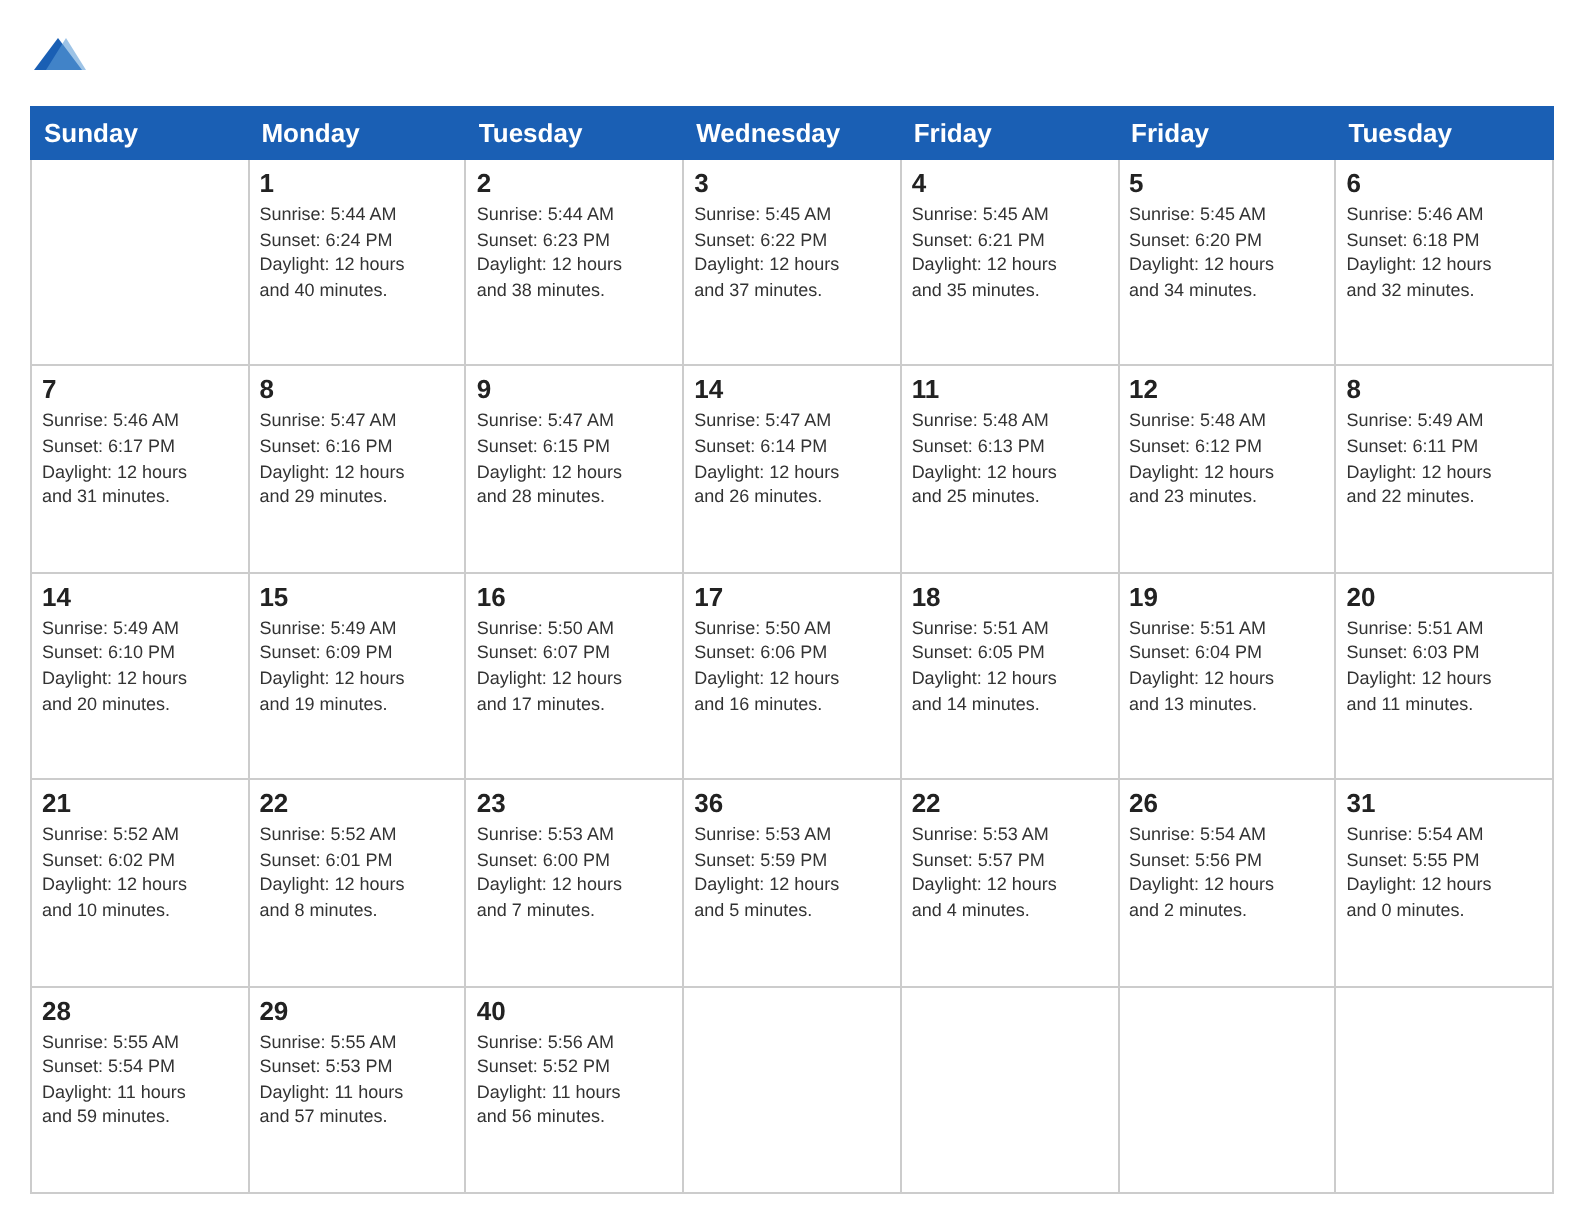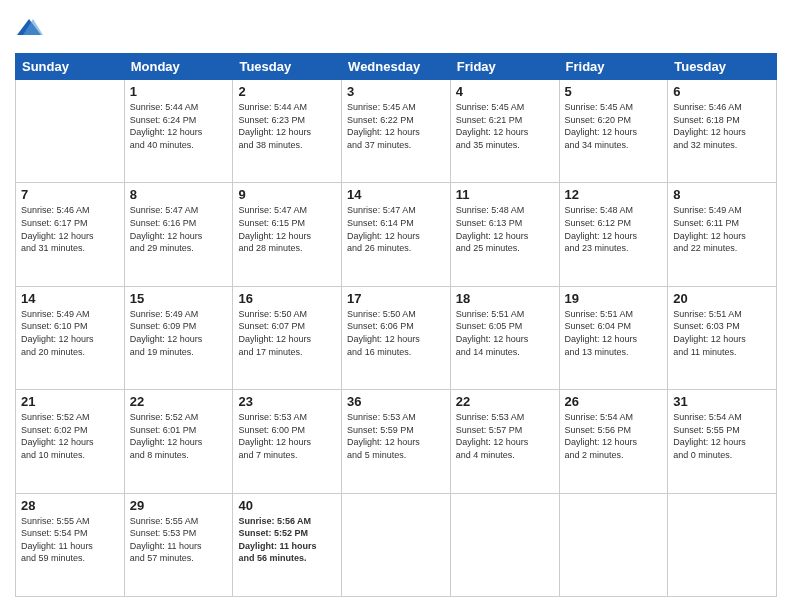--- a/index.html
+++ b/index.html
@@ -329,21 +329,21 @@
           </td>
           <td>
             <div class="day-number">29</div>
             <div class="day-detail" style="white-space: pre-line;">Sunrise: 5:55 AM
 Sunset: 5:53 PM
 Daylight: 11 hours
 and 57 minutes.</div>
           </td>
           <td>
             <div class="day-number">40</div>
-            <div class="day-detail" style="white-space: pre-line; font-weight: bold;">Sunrise: 5:56 AM
+            <div class="day-detail" style="white-space: pre-line;">Sunrise: 5:56 AM
 Sunset: 5:52 PM
 Daylight: 11 hours
 and 56 minutes.</div>
           </td>
           <td></td>
           <td></td>
           <td></td>
           <td></td>
         </tr>
       </tbody>

